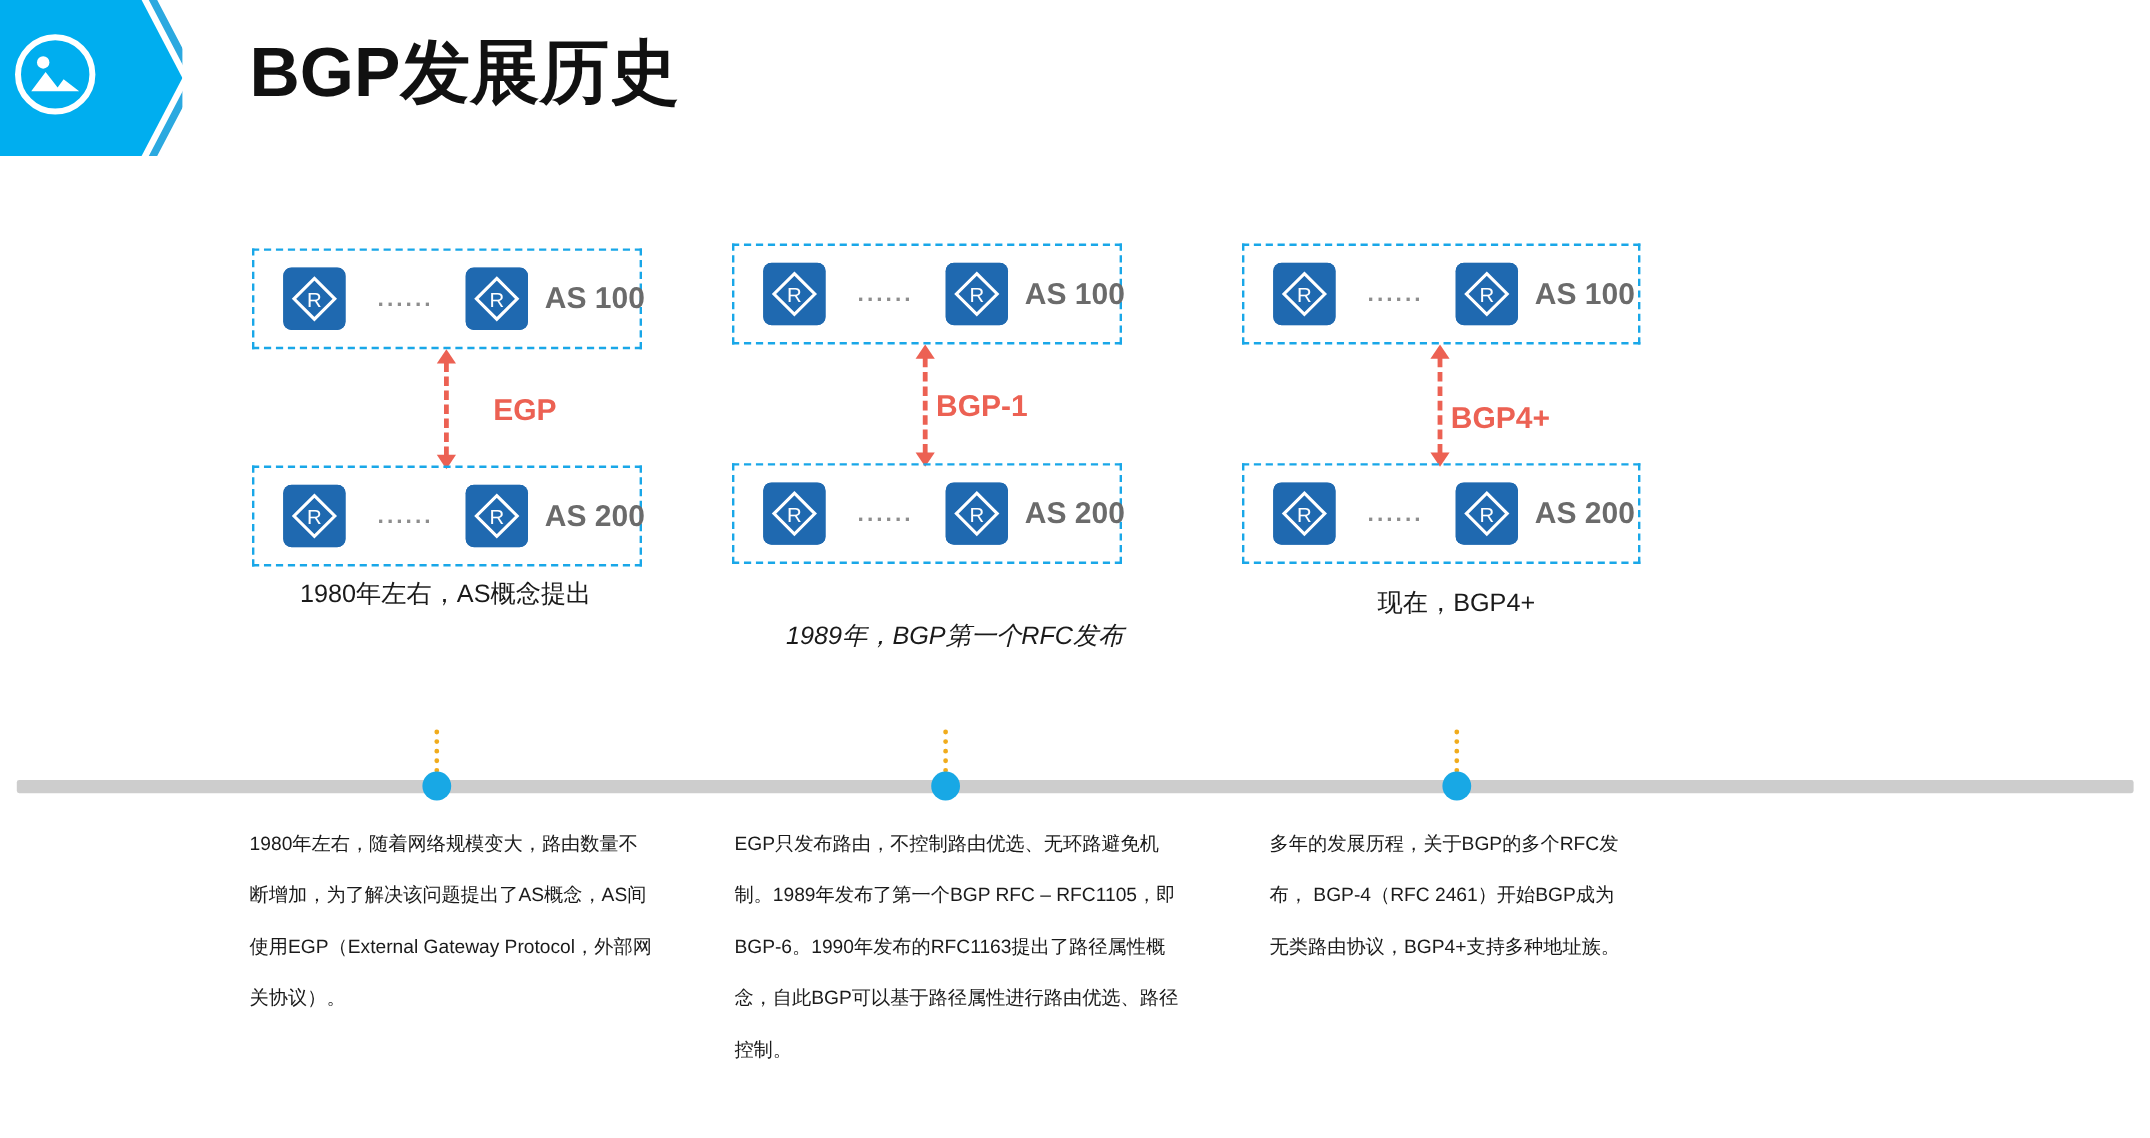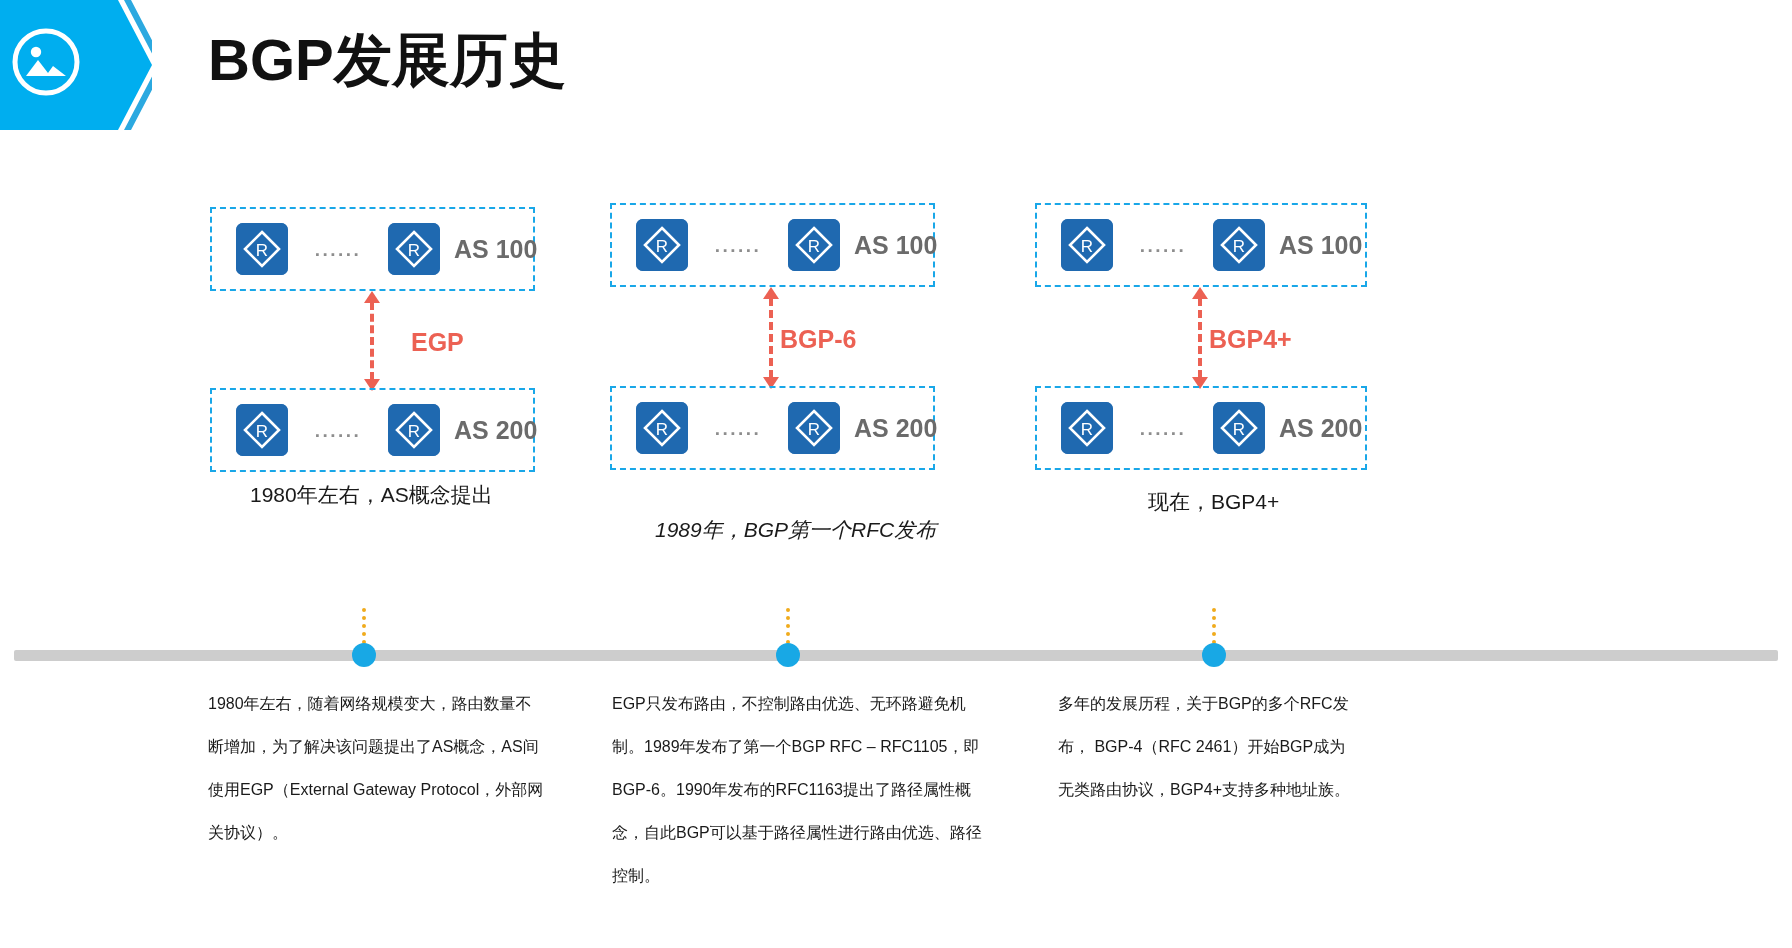--- a/index.html
+++ b/index.html
@@ -253,21 +253,21 @@
         </svg>
       </div>
       <div class="as-label" style="margin-left:14px;">AS 100</div>
     </div>
 
     <div class="conn" style="left:769px;top:288px;height:100px;">
       <div class="line"></div>
       <div class="arrow-up"></div>
       <div class="arrow-dn"></div>
     </div>
-    <div class="proto-label" style="left:780px;top:325px;">BGP-6</div>
+    <div class="proto-label" style="left:780px;top:325px;">BGP-1</div>
 
     <div class="as-box" style="left:610px;top:386px;width:325px;">
       <div class="router">
         <svg width="52" height="52" viewBox="0 0 52 52">
           <rect x="0" y="0" width="52" height="52" rx="7" fill="#1F69B0"></rect>
           <path d="M26,9 L43,26 L26,43 L9,26 Z" fill="none" stroke="#ffffff" stroke-width="2.6"></path>
           <text x="26" y="33" font-size="17" fill="#ffffff" text-anchor="middle" font-family="Liberation Sans, sans-serif">R</text>
         </svg>
       </div>
       <div class="dots" style="width:100px;">......</div>
@@ -305,21 +305,21 @@
         </svg>
       </div>
       <div class="as-label" style="margin-left:14px;">AS 100</div>
     </div>
 
     <div class="conn" style="left:1198px;top:288px;height:100px;">
       <div class="line"></div>
       <div class="arrow-up"></div>
       <div class="arrow-dn"></div>
     </div>
-    <div class="proto-label" style="left:1209px;top:325px;">BGP4+</div>
+    <div class="proto-label" style="left:1209px;top:335px;">BGP4+</div>
 
     <div class="as-box" style="left:1035px;top:386px;width:332px;">
       <div class="router">
         <svg width="52" height="52" viewBox="0 0 52 52">
           <rect x="0" y="0" width="52" height="52" rx="7" fill="#1F69B0"></rect>
           <path d="M26,9 L43,26 L26,43 L9,26 Z" fill="none" stroke="#ffffff" stroke-width="2.6"></path>
           <text x="26" y="33" font-size="17" fill="#ffffff" text-anchor="middle" font-family="Liberation Sans, sans-serif">R</text>
         </svg>
       </div>
       <div class="dots" style="width:100px;">......</div>

